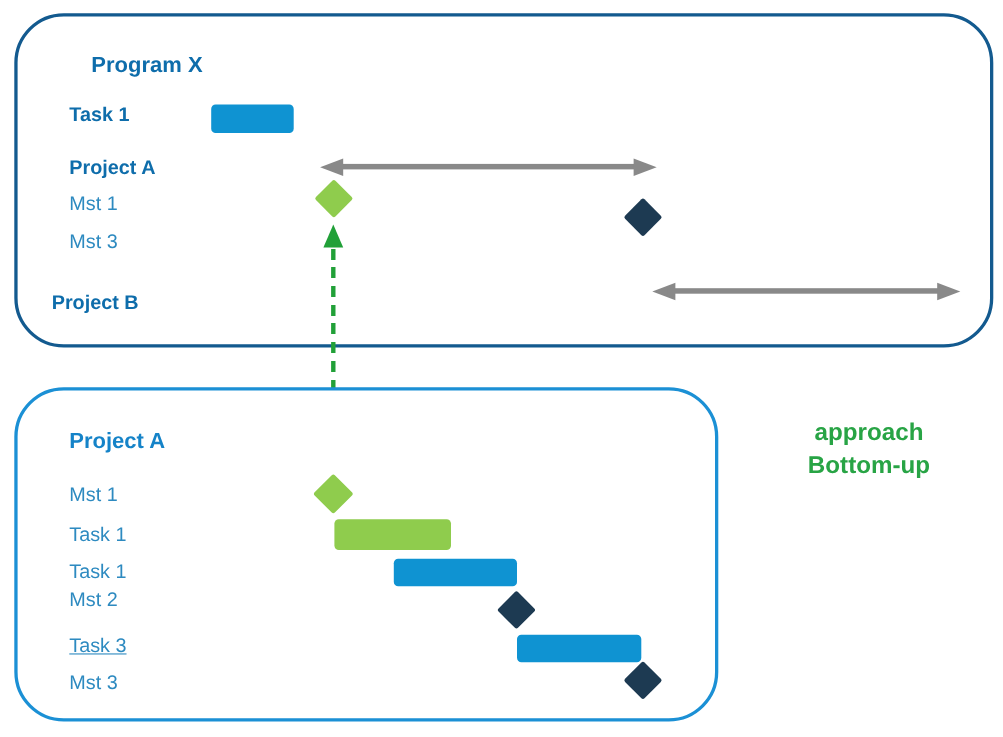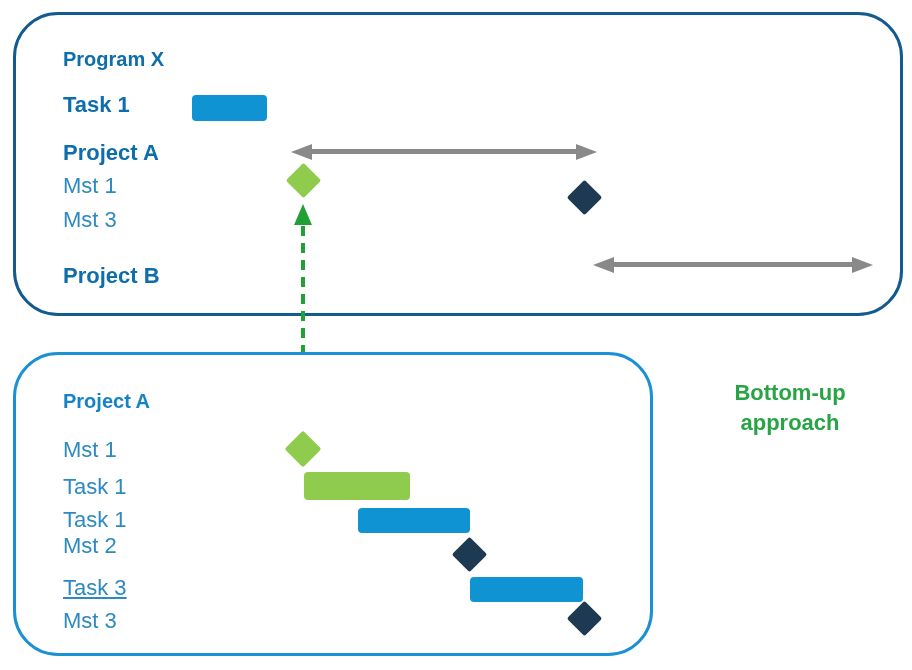--- a/index.html
+++ b/index.html
@@ -6,23 +6,23 @@
   #canvas{
     position:relative;width:912px;height:670px;background:#ffffff;
     font-family:"Liberation Sans", sans-serif;overflow:hidden;
   }
   .panel{
     position:absolute;background:#ffffff;border-radius:45px;box-sizing:border-box;
   }
   #program-panel{left:13px;top:12px;width:890px;height:304px;border:3px solid var(--panel-top-border,#135a8f);}
   #project-panel{left:13px;top:352px;width:640px;height:304px;border:3px solid var(--panel-bottom-border,#1b90d5);}
   .panel-title{position:absolute;font-size:20px;font-weight:bold;white-space:nowrap;}
-  .title-dark{color:var(--title-dark-blue,#0e6dab);}
+  .title-dark{color:var(--title-dark-blue,#0e6dab);margin-left:20px;}
   .title-bright{color:var(--title-bright-blue,#1583c8);}
-  .row-label{position:absolute;font-size:22px;line-height:17px;white-space:nowrap;}
+  .row-label{position:absolute;font-size:18px;line-height:17px;white-space:nowrap;}
   .lbl-bold{font-weight:bold;color:var(--title-dark-blue,#0e6dab);}
   .lbl-reg{font-weight:normal;color:var(--label-blue,#2d8ac0);}
   .lbl-reg-b{font-weight:normal;color:var(--label-blue,#2d8ac0);}
   .bar{position:absolute;border-radius:4px;}
   .bar-blue{background:var(--bar-blue,#0f93d2);}
   .bar-green{background:var(--bar-green,#8fcc4d);}
   .diamond{position:absolute;width:25px;height:25px;transform:rotate(45deg);border-radius:2px;}
   .diamond-green{background:var(--bar-green,#8fcc4d);}
   .diamond-navy{background:var(--diamond-navy,#1d3a52);}
   .harrow{position:absolute;height:16px;}
@@ -68,21 +68,21 @@
     <span class="shaft"></span>
     <span class="head-r"></span>
   </div>
 
   <div class="row-label lbl-reg" style="left:63px;top:177px;">Mst 1</div>
   <div class="diamond diamond-green" style="left:291px;top:168px;"></div>
 
   <div class="row-label lbl-reg" style="left:63px;top:211px;">Mst 3</div>
   <div class="diamond diamond-navy" style="left:572px;top:185px;"></div>
 
-  <div class="row-label lbl-bold" style="left:63px;top:267px;text-align:center;">Project B</div>
+  <div class="row-label lbl-bold" style="left:47px;top:267px;text-align:center;">Project B</div>
   <div class="harrow" style="left:593px;top:257px;width:280px;">
     <span class="head-l"></span>
     <span class="shaft"></span>
     <span class="head-r"></span>
   </div>
 
   <div id="connector-line"></div>
   <div id="connector-head"></div>
 
   <div id="project-panel" class="panel"></div>
@@ -101,17 +101,17 @@
   <div class="row-label lbl-reg-b" style="left:63px;top:537px;">Mst 2</div>
   <div class="diamond diamond-navy" style="left:457px;top:542px;"></div>
 
   <div class="row-label lbl-reg-b" style="left:63px;top:579px;text-decoration:underline;">Task 3</div>
   <div class="bar bar-blue" style="left:470px;top:577px;width:113px;height:25px;"></div>
 
   <div class="row-label lbl-reg-b" style="left:63px;top:612px;">Mst 3</div>
   <div class="diamond diamond-navy" style="left:572px;top:606px;"></div>
 
   <div id="annotation">
+    <div>approach</div>
     <div>Bottom-up</div>
-    <div>approach</div>
   </div>
 
 </div>
 
 </body></html>

